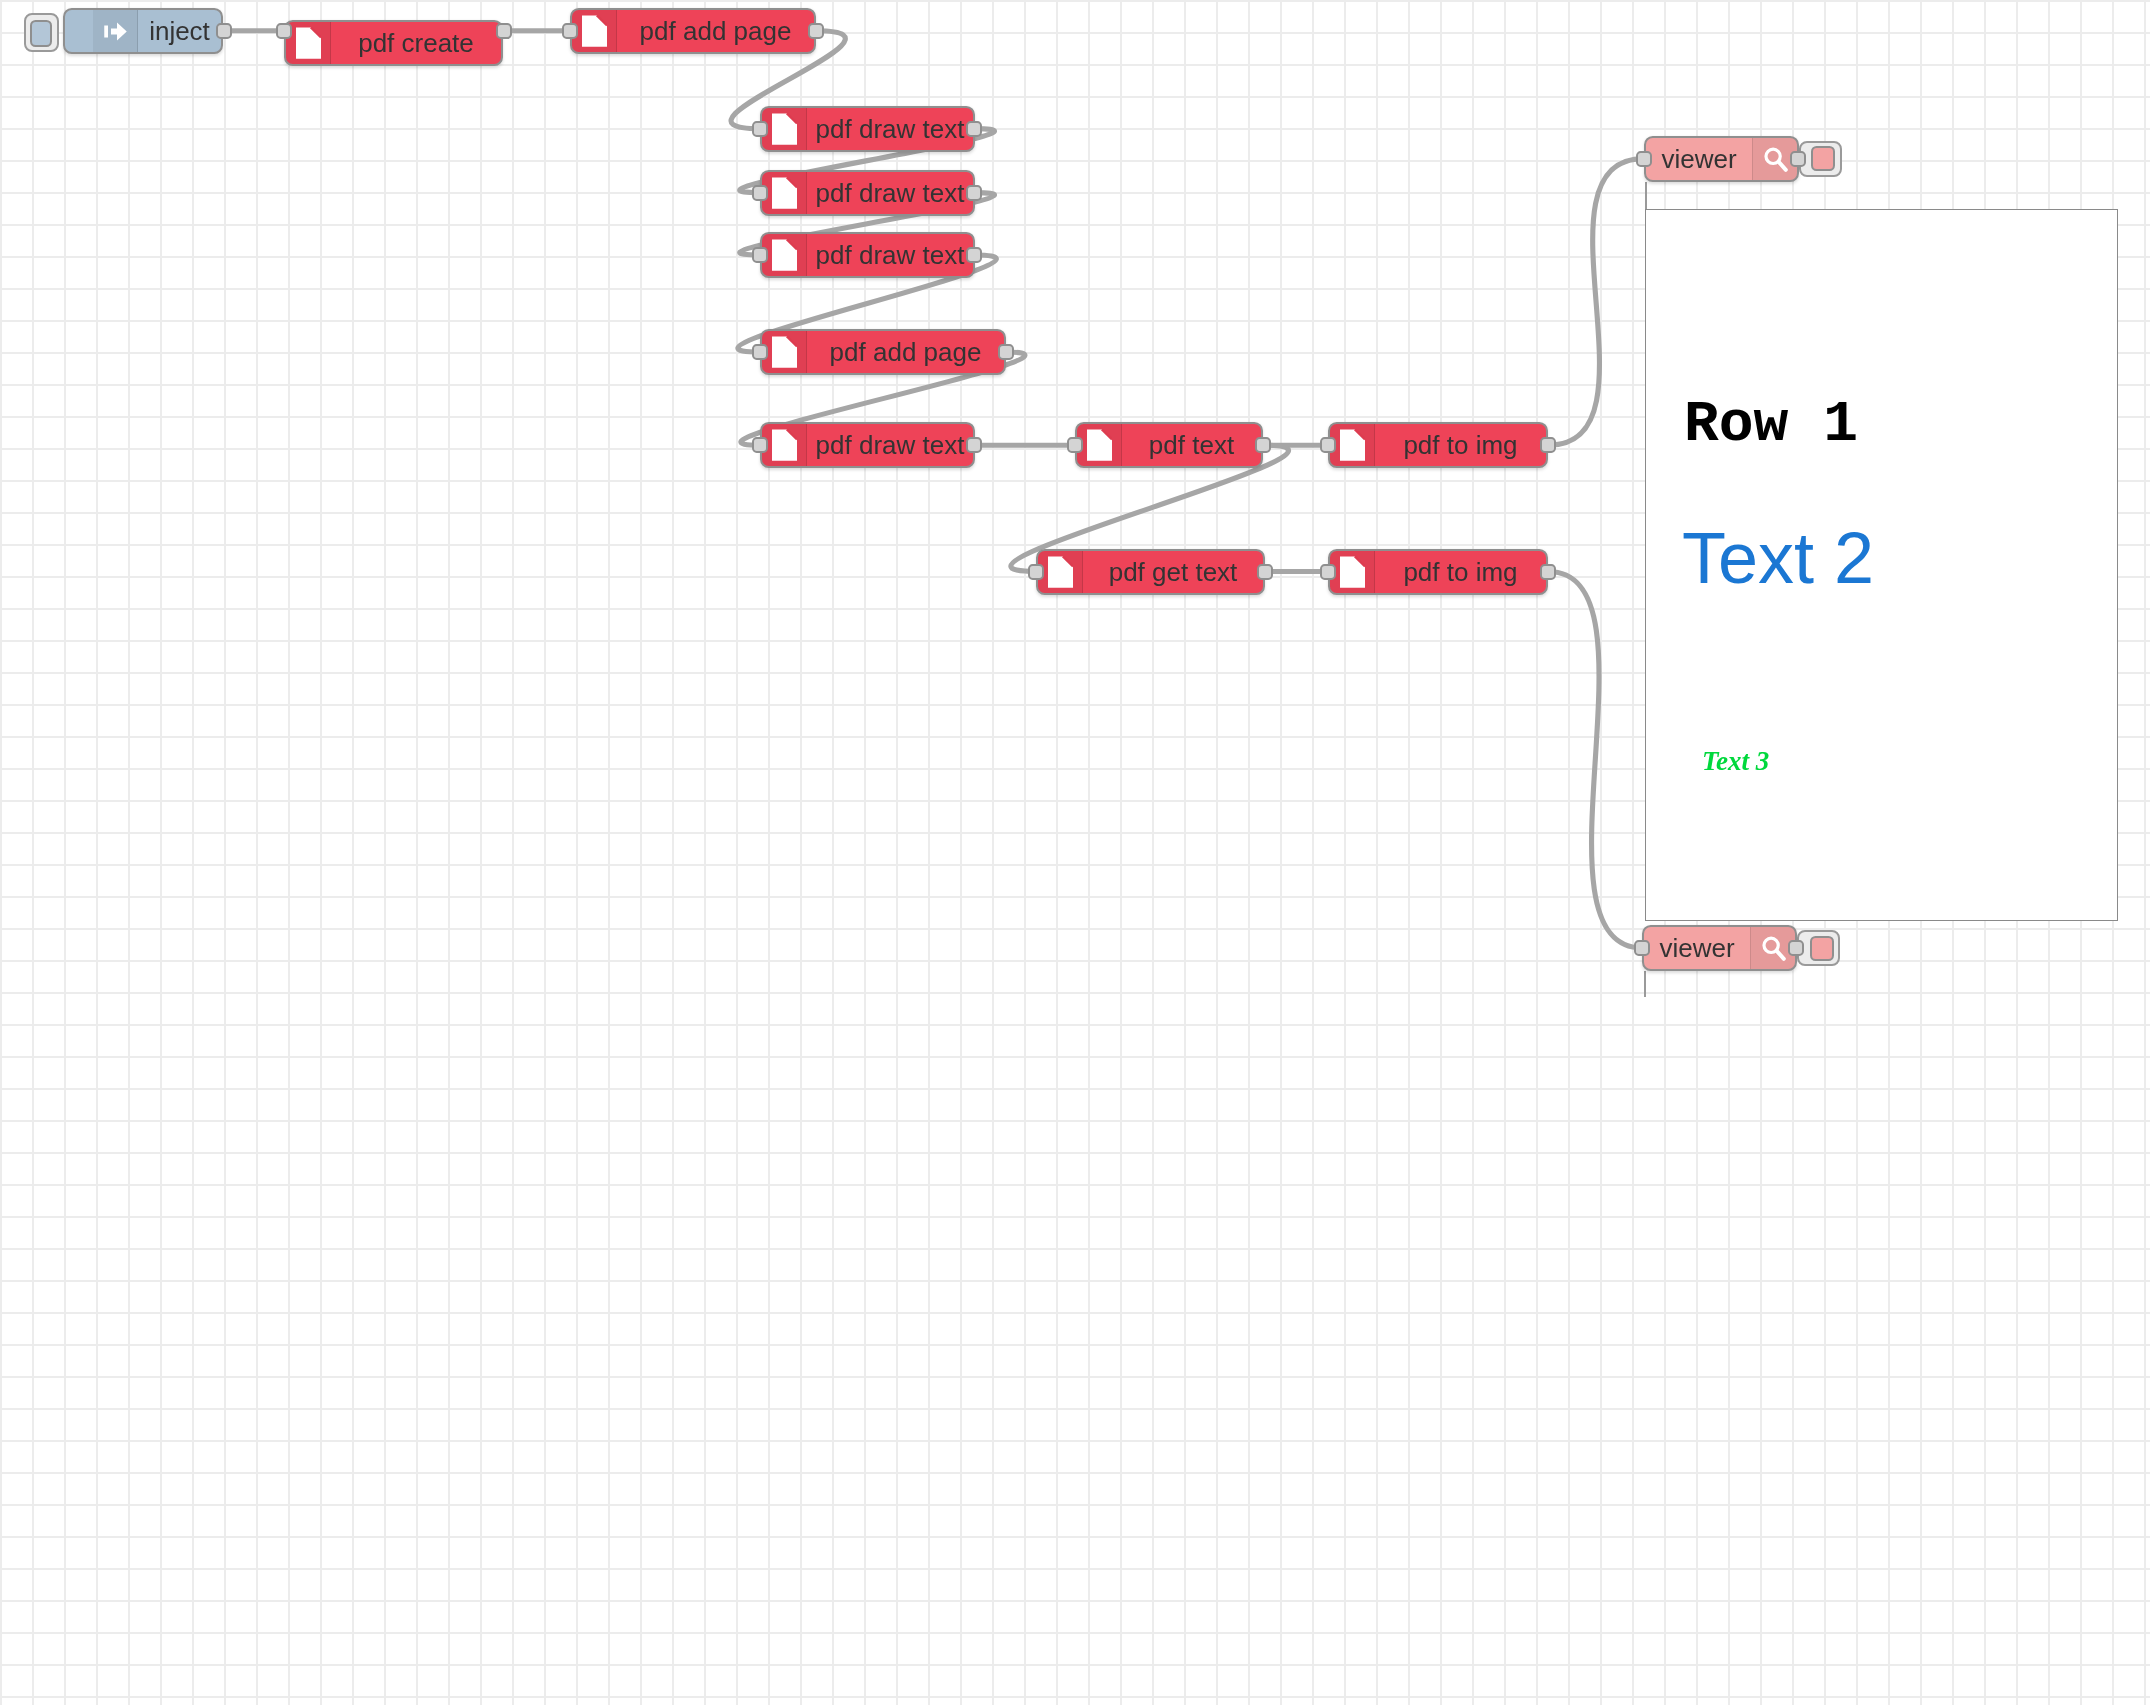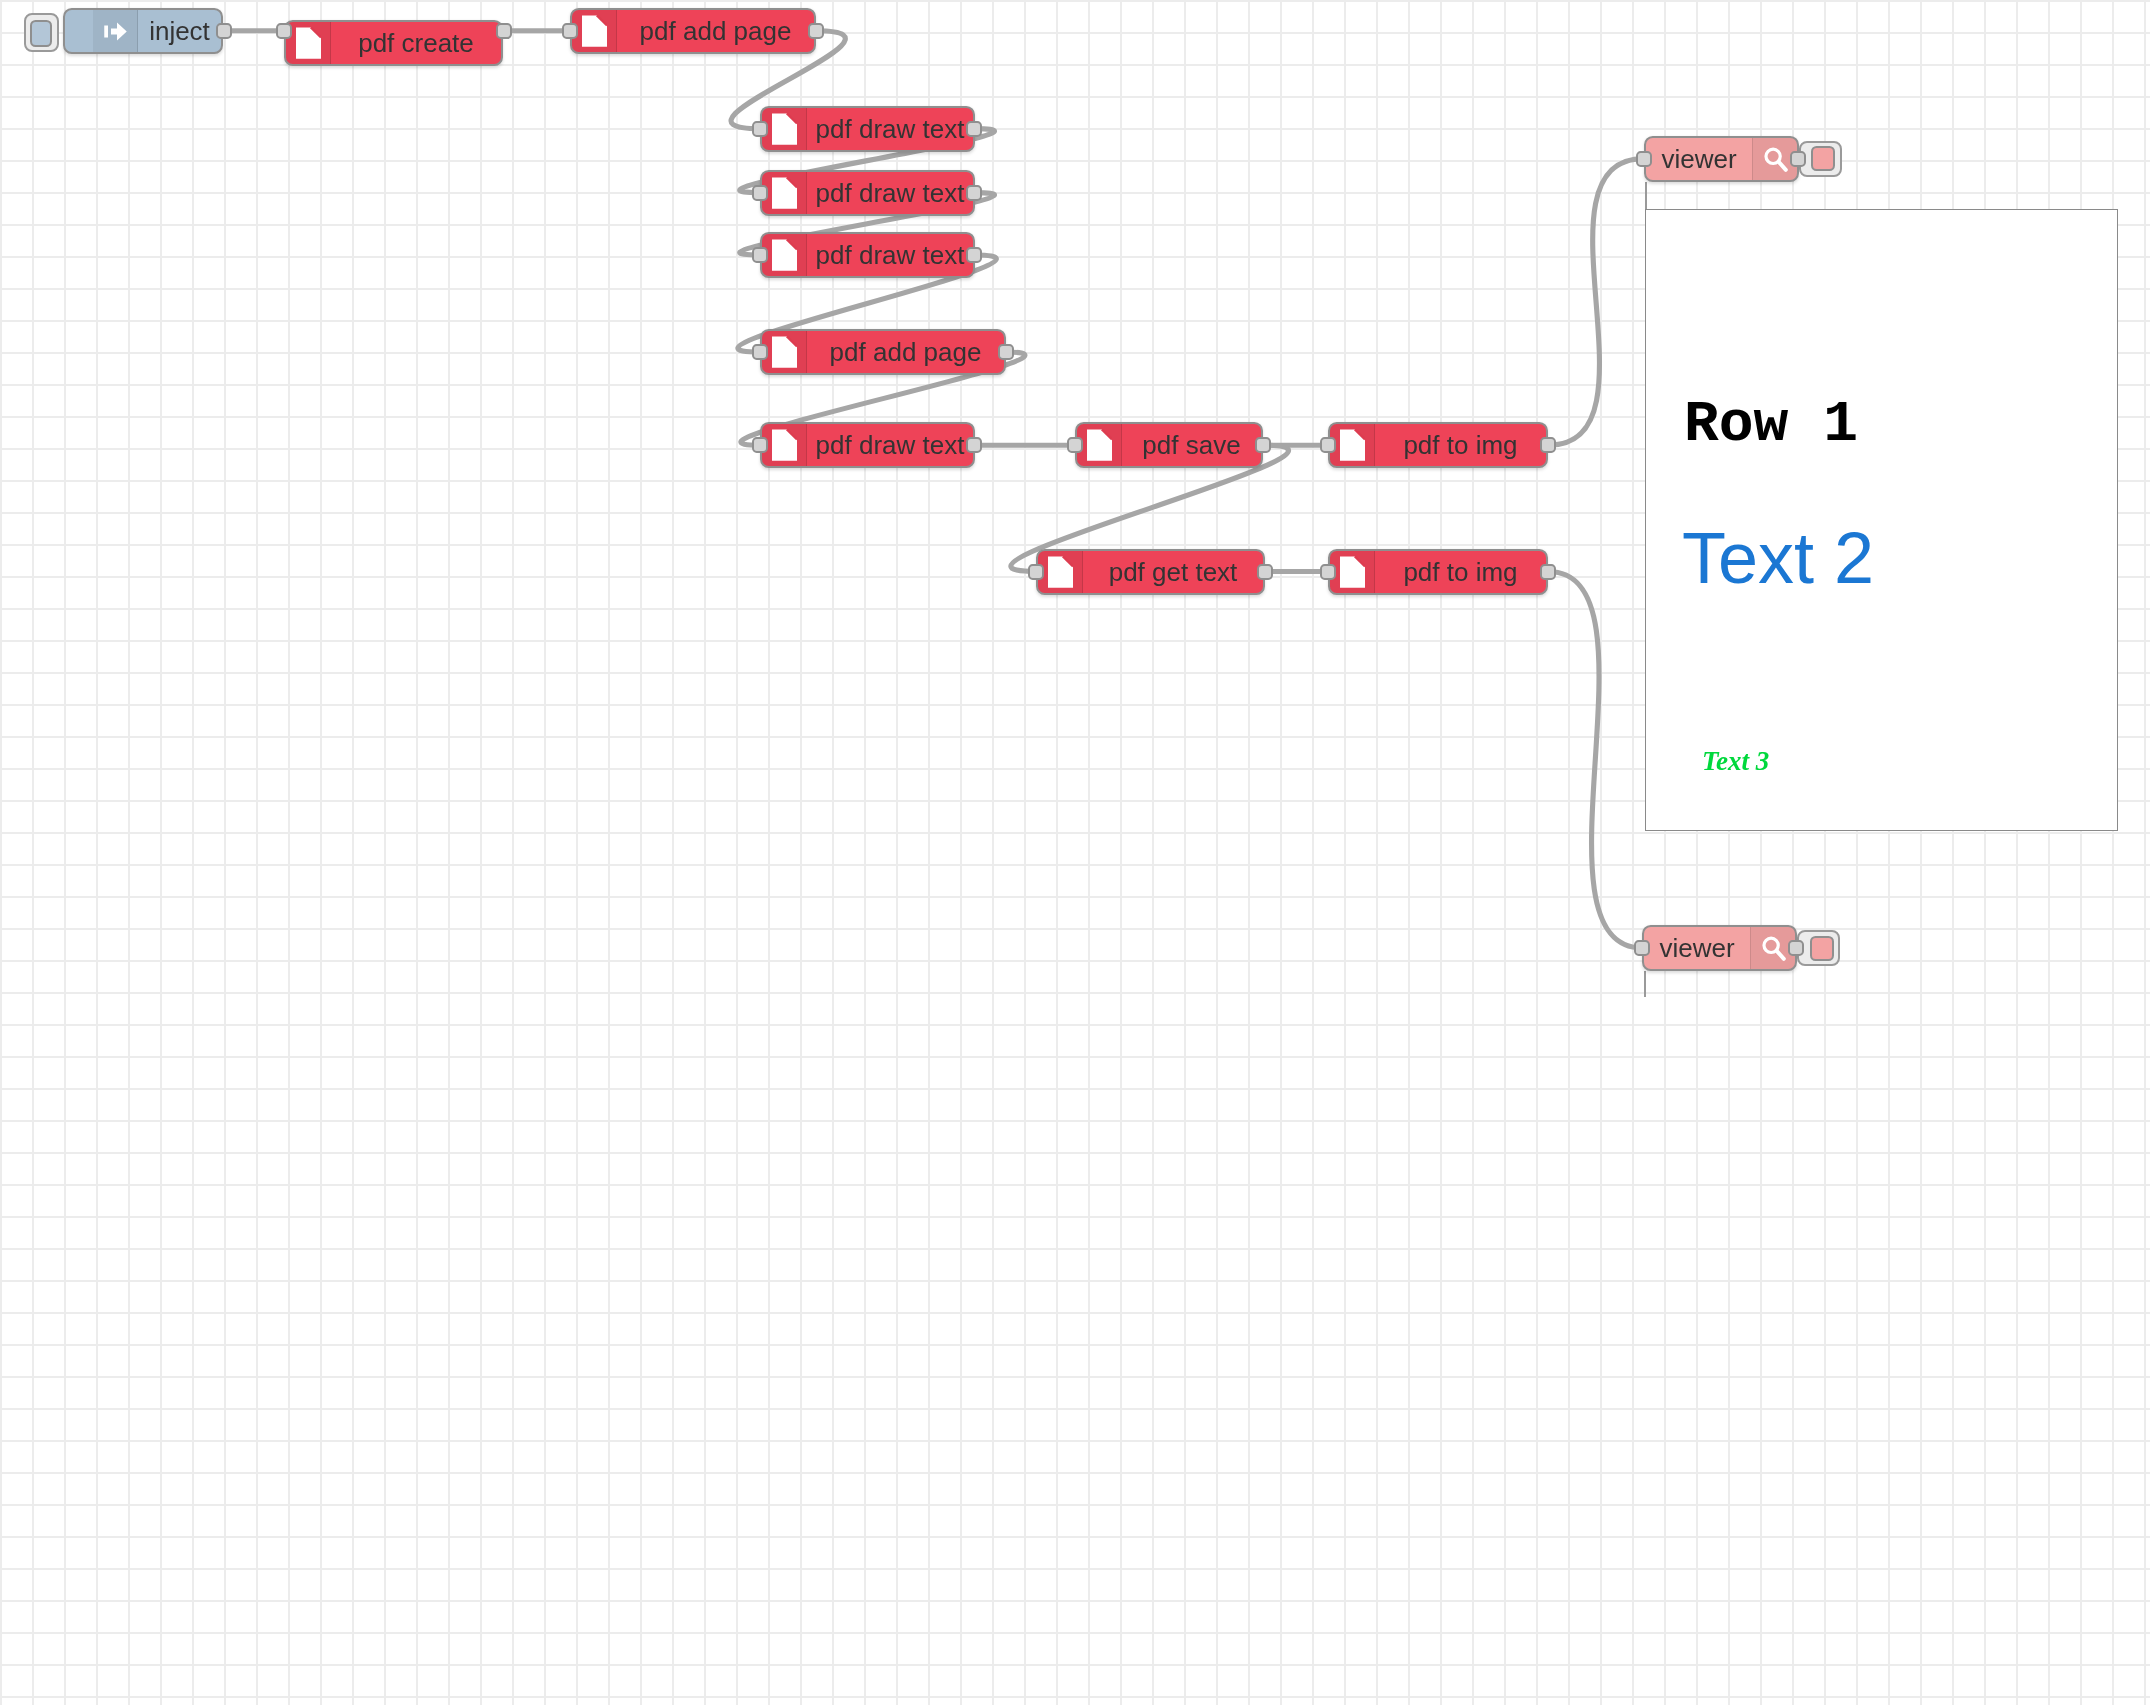--- a/index.html
+++ b/index.html
@@ -161,21 +161,21 @@
     <span class="nlabel">pdf draw text</span>
   </div>
 
   <div class="node pdf" style="left:1075px;top:422px;width:188px;">
     <span class="strip">
       <svg class="icon-svg" width="25" height="32" viewBox="0 0 32 40">
           <path d="M0,0 L19,0 L32,13 L32,40 L0,40 Z" fill="#fff"></path>
           <path d="M19,0 L32,13" stroke="#dd3c50" stroke-width="3" fill="none"></path>
         </svg>
     </span>
-    <span class="nlabel">pdf save</span>
+    <span class="nlabel">pdf text</span>
   </div>
 
   <div class="node pdf" style="left:1328px;top:422px;width:220px;">
     <span class="strip">
       <svg class="icon-svg" width="25" height="32" viewBox="0 0 32 40">
           <path d="M0,0 L19,0 L32,13 L32,40 L0,40 Z" fill="#fff"></path>
           <path d="M19,0 L32,13" stroke="#dd3c50" stroke-width="3" fill="none"></path>
         </svg>
     </span>
     <span class="nlabel">pdf to img</span>
@@ -219,21 +219,21 @@
     <span class="nlabel">viewer</span>
     <span class="strip">
       <svg class="icon-svg" width="27" height="27" viewBox="0 0 34 34" fill="none" stroke="#fff">
           <circle cx="14" cy="13" r="9" stroke-width="4"></circle>
           <path d="M21,20 L30,30" stroke-width="5" stroke-linecap="round"></path>
         </svg>
     </span>
   </div>
 
   <div class="preview-connector" style="left:1645px;top:182px;height:28px;"></div>
-  <div class="preview-box" style="left:1645px;top:209px;width:473px;height:622px;">
+  <div class="preview-box" style="left:1645px;top:209px;width:473px;height:712px;">
     <div class="pline f-mono" style="left: 38px; top: 186px; font-size: 58px; color: rgb(0, 0, 0);">Row 1</div>
     <div class="pline f-sans" style="left: 36px; top: 312px; font-size: 72px; color: rgb(27, 119, 211);">Text 2</div>
     <div class="pline f-serif-bi" style="left: 39px; top: 538px; font-size: 27px; color: rgb(0, 216, 60); margin-left: 17px;">Text 3</div>
   </div>
 
   <div class="preview-connector" style="left:1644px;top:971px;height:26px;"></div>
 
 <div class="port" style="left: 216px; top: 23px;"></div>
     <div class="port" style="left: 276px; top: 23px;"></div>
     <div class="port" style="left: 496px; top: 23px;"></div>

